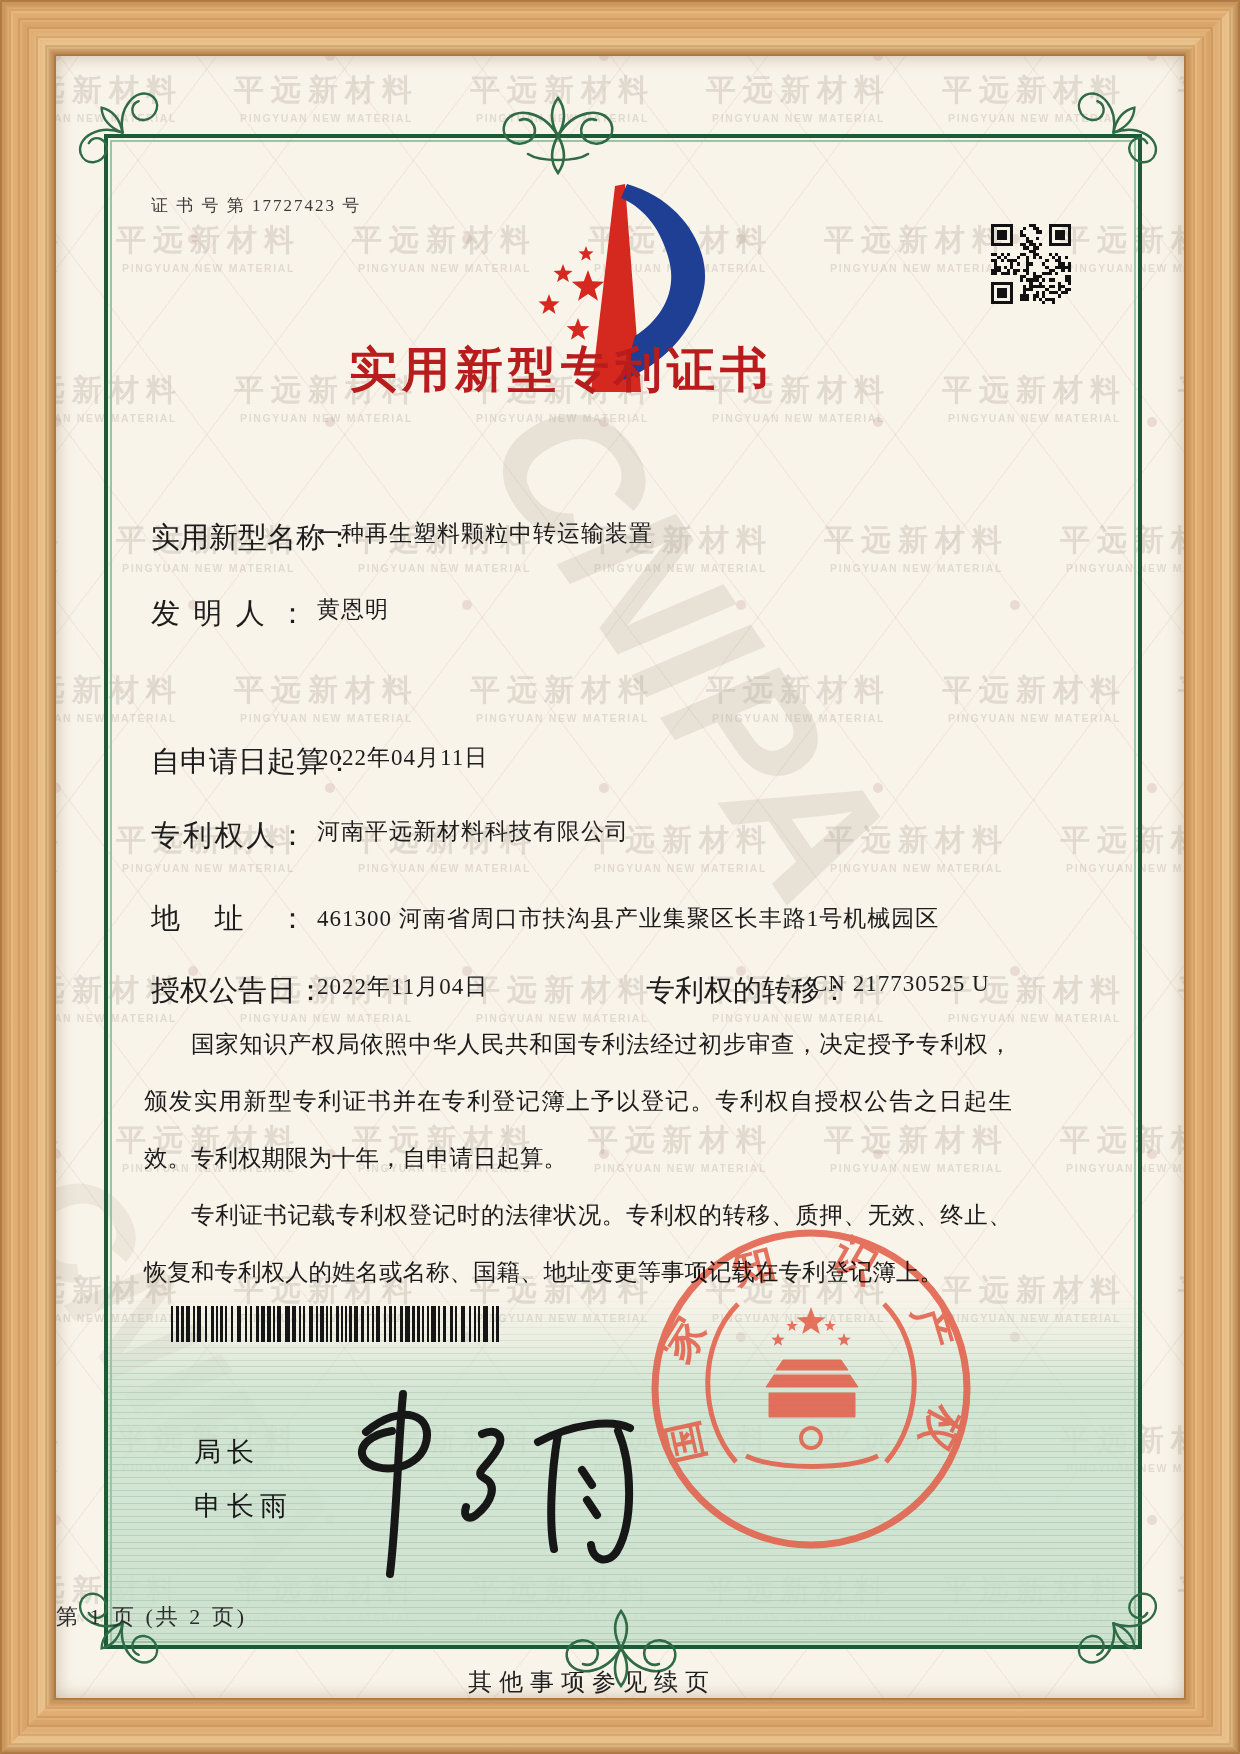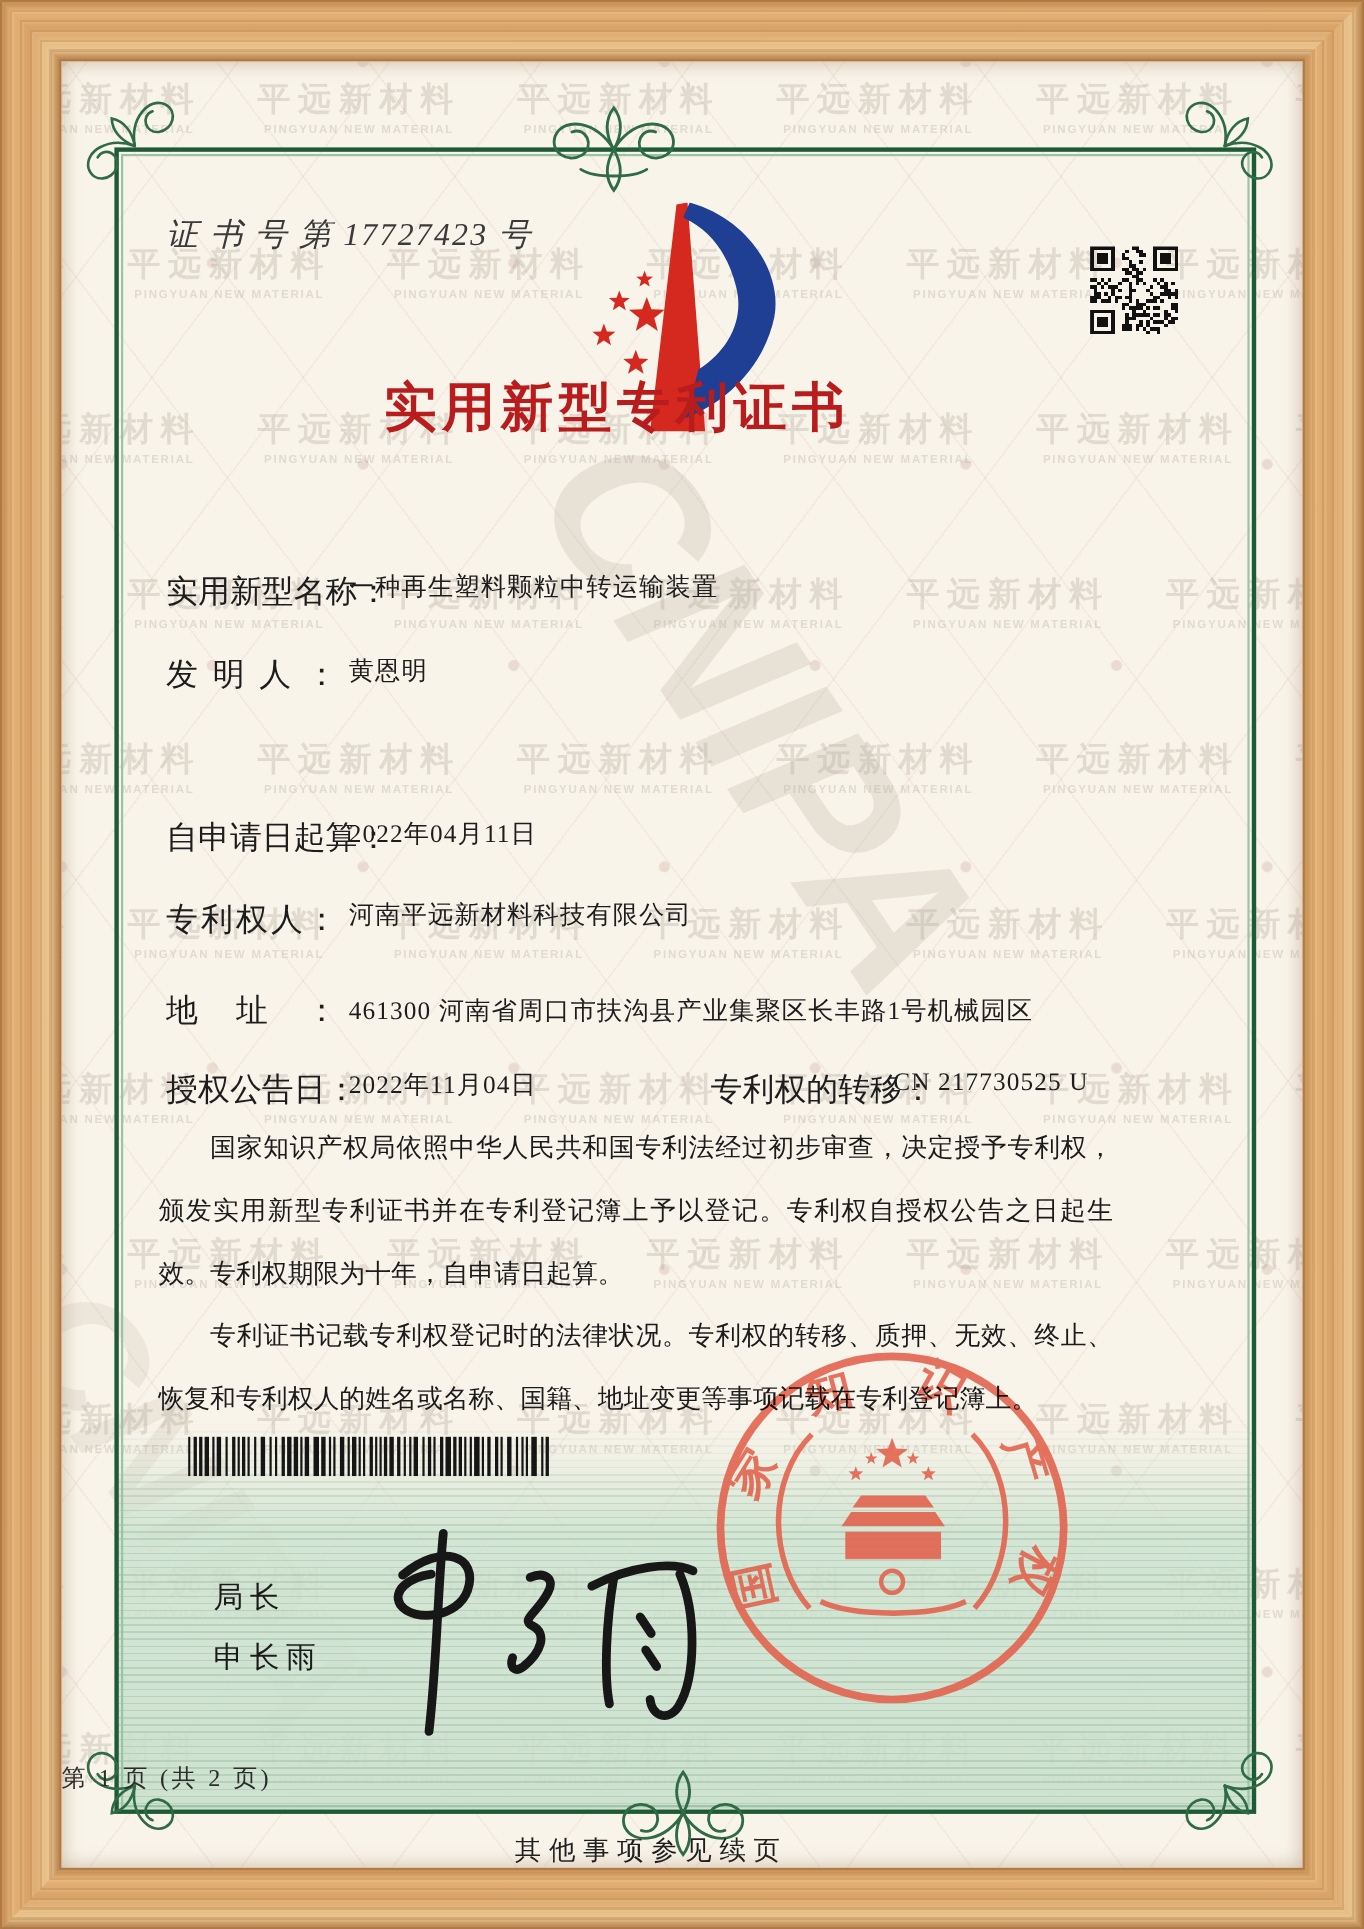--- a/index.html
+++ b/index.html
@@ -44,21 +44,21 @@
       repeating-linear-gradient(180deg,rgba(110,158,122,.25) 0 1.4px,rgba(245,250,245,0) 1.4px 6.5px),
       linear-gradient(180deg,rgba(208,228,210,.25),rgba(205,226,208,.85) 110px,rgba(201,224,205,.9));
     -webkit-mask-image:linear-gradient(180deg,transparent 0,#000 85px);
     mask-image:linear-gradient(180deg,transparent 0,#000 85px);}
   
   .gborder{position:absolute;left:48px;top:78px;right:42px;bottom:49px;border:4px solid #1d5a35;z-index:3;pointer-events:none;}
   .gborder::after{content:"";position:absolute;inset:2px;border:2px solid #9cc3a6;}
   .ornament{position:absolute;z-index:4;pointer-events:none;}
   
   .content{position:absolute;inset:0;z-index:4;color:#222;}
-  .cert-no{position:absolute;left:95px;top:138px;font-size:29px;letter-spacing:2px;color:#3a3a3a;font-style:italic;}
+  .cert-no{position:absolute;left:95px;top:138px;font-size:17px;letter-spacing:2px;color:#3a3a3a;}
   .logo{position:absolute;left:455px;top:128px;width:210px;height:212px;}
   .qr{position:absolute;left:935px;top:168px;width:80px;height:80px;}
   .title{position:absolute;left:0;top:282px;width:1010px;text-align:center;font-size:48px;font-weight:700;
          letter-spacing:5px;color:#b91c1c;}
   .frow{position:absolute;left:95px;font-size:23px;color:#1d1d1d;white-space:nowrap;}
   .flabel{display:inline-block;width:156px;font-size:29px;text-align:justify;text-align-last:justify;vertical-align:top;}
   .fvalue{margin-left:10px;letter-spacing:1px;}
   .fvalue.wrap{display:inline-block;white-space:normal;width:672px;line-height:40px;vertical-align:top;}
   .frow .second{position:absolute;left:495px;top:0;}
   .bodytext{position:absolute;left:88px;top:960px;width:868px;font-size:23.5px;line-height:57px;

